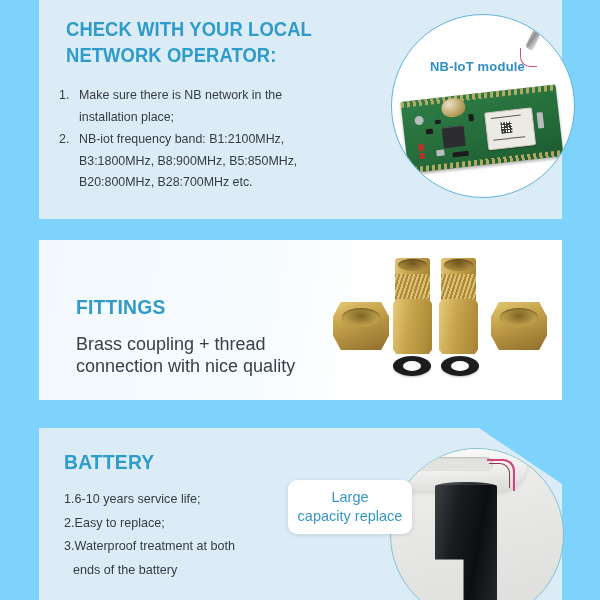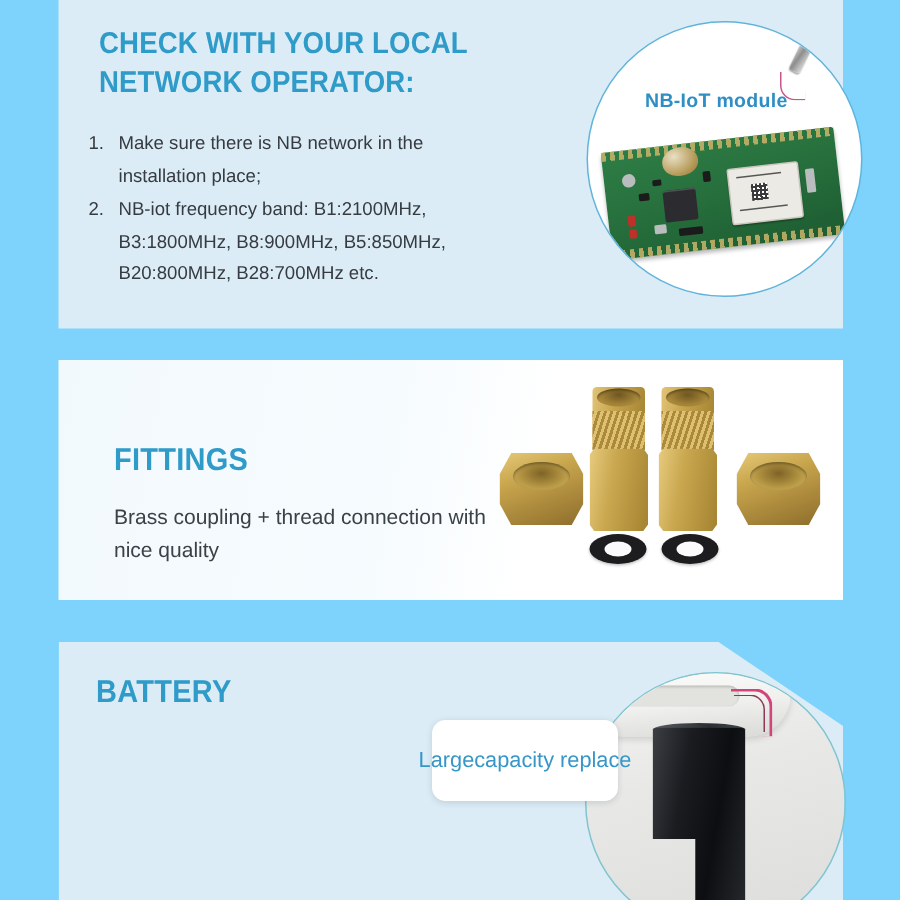--- a/index.html
+++ b/index.html
@@ -129,21 +129,21 @@
     position:absolute;left:39px;top:240px;width:523px;height:160px;
     background:linear-gradient(100deg,#f2f9fd 0%,#f6fbfe 42%,#ffffff 62%,#ffffff 100%);
   }
   .p2-head{
     position:absolute;left:37px;top:55px;
     color:#2e9bc9;font-weight:bold;font-size:21px;letter-spacing:.2px;
     transform:scaleX(.92);transform-origin:left top;
   }
   .p2-text{
     position:absolute;left:37px;top:93px;width:260px;
-    color:#3b4247;font-size:14px;line-height:22px;
+    color:#3b4247;font-size:18px;line-height:22px;
   }
   .fit-photo{
     position:absolute;left:290px;top:0px;width:233px;height:160px;
   }
   .nut{
     position:absolute;width:56px;height:48px;
     background:linear-gradient(160deg,#e5c878 0%,#c9a74e 32%,#a8863a 70%,#8d6e2c 100%);
     clip-path:polygon(14% 0,86% 0,100% 30%,100% 70%,86% 100%,14% 100%,0 70%,0 30%);
     box-shadow:0 2px 3px rgba(0,0,0,.18);
   }
@@ -246,21 +246,21 @@
     position:absolute;left:98px;top:14px;width:20px;height:24px;
     border-right:1.6px solid #8a3a55;
     border-top:1.6px solid #8a3a55;
     border-radius:0 10px 0 0;
   }
   .callout{
     position:absolute;left:288px;top:480px;width:124px;height:54px;
     background:#ffffff;
     border-radius:9px;
     box-shadow:0 1px 4px rgba(40,70,90,.16);
-    display:flex;flex-direction:row;align-items:center;justify-content:center;
+    display:flex;flex-direction:column;align-items:center;justify-content:center;
     z-index:9;
   }
   .callout span{
     color:#3796c8;font-size:14.5px;line-height:19px;text-align:center;
     white-space:nowrap;
   }
 </style>
 </head>
 <body>
 
@@ -334,20 +334,26 @@
       <div class="nut" style="left:162px;top:62px;">
         <div class="bore"></div>
       </div>
       <div class="washer" style="left:64px;top:116px;"></div>
       <div class="washer" style="left:112px;top:116px;"></div>
     </div>
   </section>
 
   <section class="panel-battery">
     <div class="p3-head">BATTERY</div>
+    <div class="p3-list">
+      <div class="li">1.6-10 years service life;</div>
+      <div class="li">2.Easy to replace;</div>
+      <div class="li">3.Waterproof treatment at both</div>
+      <div class="li wrap">ends of the battery</div>
+    </div>
   </section>
 
   <div class="bat-circle">
     <div class="bat-housing"></div>
     <div class="bat-wire"></div>
     <div class="bat-wire2"></div>
     <div class="bat-top"></div>
     <div class="bat-body"></div>
   </div>
 

